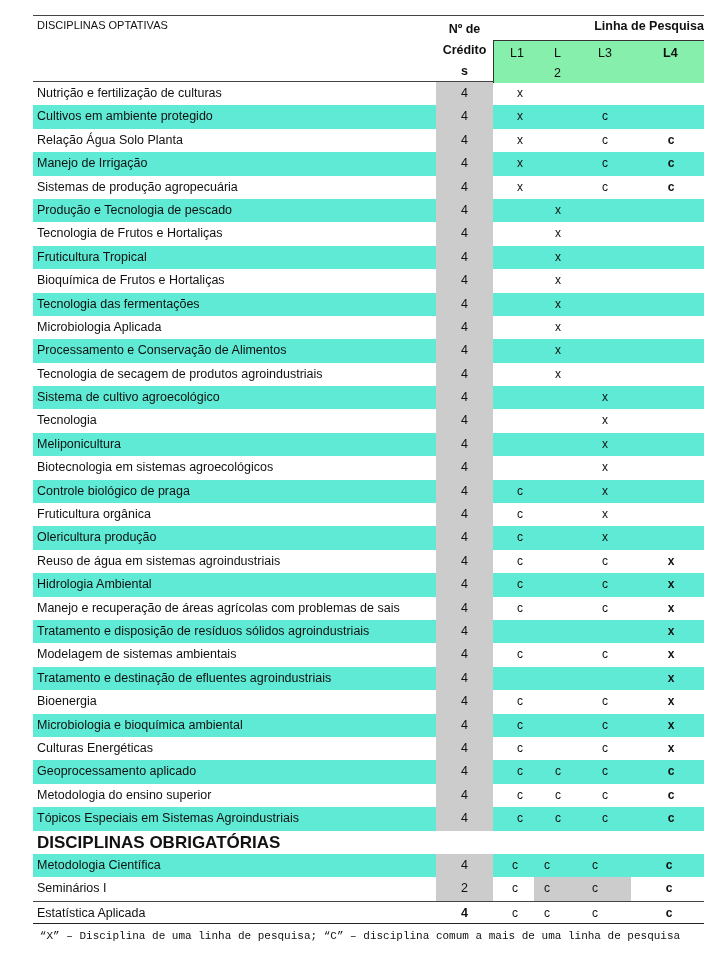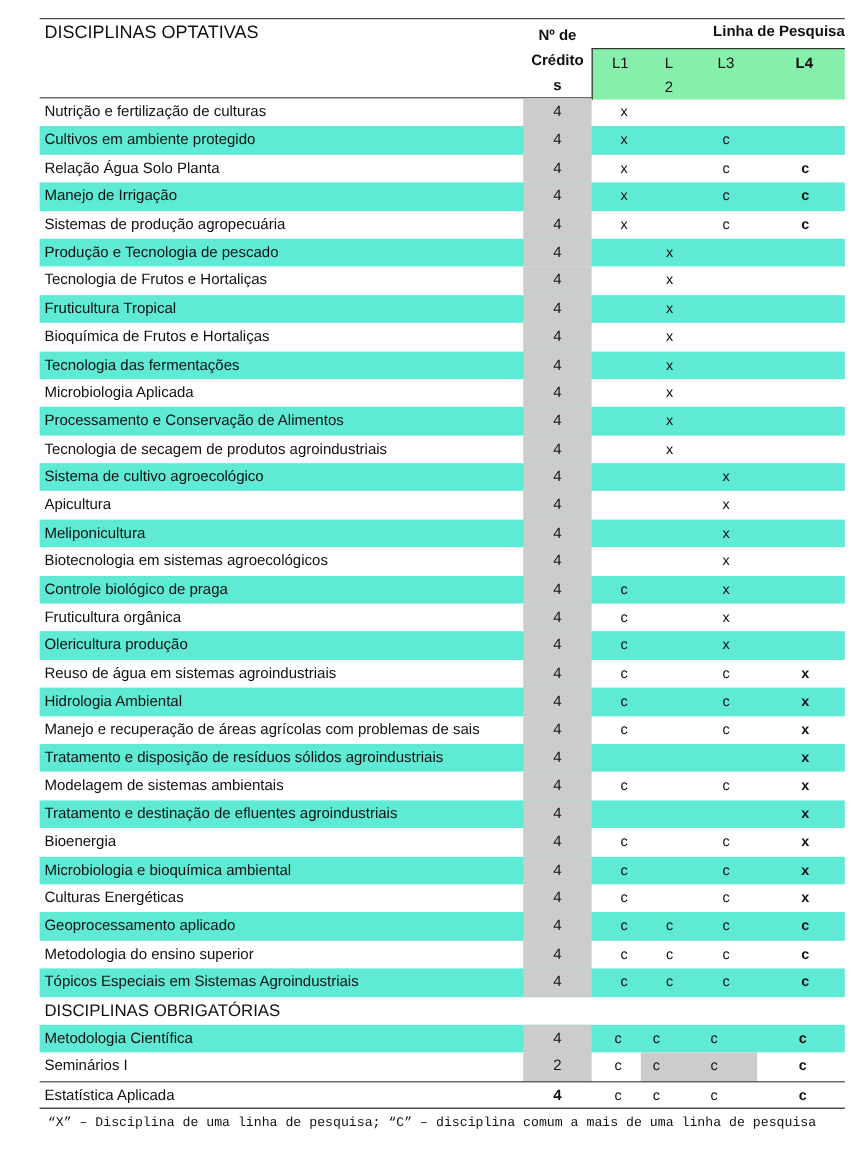--- a/index.html
+++ b/index.html
@@ -1,32 +1,32 @@
 <!DOCTYPE html>
 <html><head>
 <meta charset="utf-8">
 <style>
   html, body { margin: 0; padding: 0; background: #ffffff; }
   body { width: 720px; height: 960px; position: relative; overflow: hidden;
          font-family: "Liberation Sans", sans-serif; color: #111; }
   .tbl { position: absolute; left: 33px; top: 15px; width: 671px; }
   .hdr { position: relative; height: 67px; border-top: 1.5px solid #444; border-bottom: 1.5px solid #444; box-sizing: border-box; }
-  .hdr .title { position: absolute; left: 4px; top: 3px; font-size: 15px; }
+  .hdr .title { position: absolute; left: 4px; top: 3px; font-size: 11px; }
   .hdr .cred { position: absolute; left: 403px; width: 57px; top: 3px; text-align: center; font-size: 12.5px; font-weight: bold; line-height: 21px; }
   .hdr .lp { position: absolute; left: 460px; right: 0; top: 3px; text-align: right; font-size: 12.5px; font-weight: bold; }
   .hdr .lbox { position: absolute; left: 460px; right: 0; top: 24px; bottom: -1.5px; background: #86efac; border-top: 1.5px solid #333; border-left: 1.5px solid #333; box-sizing: border-box; }
   .hdr .lbox span { position: absolute; top: 2px; font-size: 12.5px; line-height: 20px; text-align: center; }
   .row { position: relative; height: 23.4px; line-height: 23.4px; font-size: 12.5px; }
   .row.shade { background: #5eead4; }
   .row .name { position: absolute; left: 4px; top: 0; white-space: nowrap; }
   .row .credit { position: absolute; left: 403px; width: 57px; top: 0; bottom: 0; text-align: center; background: #cccccc; }
   .row .mark { position: absolute; top: 0; width: 20px; text-align: center; font-size: 12px; }
   .row .mark.bold { font-weight: bold; }
   .c1 { left: 477px; } .c2 { left: 515px; } .c3 { left: 562px; } .c4 { left: 628px; }
-  .row.section .name { font-size: 14px; }
+  .row.section .name { font-size: 17px; font-weight: bold; }
   .row.req .c1 { left: 472px; } .row.req .c2 { left: 504px; } .row.req .c3 { left: 552px; } .row.req .c4 { left: 626px; }
   .semi .wcell { position: absolute; top: 0; bottom: 0; background: #fff; }
   .last { border-top: 1.5px solid #444; border-bottom: 1.5px solid #222; box-sizing: border-box; font-weight: normal; }
   .last .credit { background: transparent; font-weight: bold; }
   .foot { position: absolute; left: 0; width: 720px; top: 930px; text-align: center; font-size: 11px; font-family: Liberation Mono, monospace; }
 </style>
 </head>
 <body>
 
 <div class="tbl">
@@ -152,21 +152,21 @@
       </div>
       <div class="row shade">
         <span class="name">Sistema de cultivo agroecológico</span>
         <span class="credit">4</span>
         <span class="mark c1"></span>
         <span class="mark c2"></span>
         <span class="mark c3">x</span>
         <span class="mark c4 bold"></span>
       </div>
       <div class="row">
-        <span class="name">Apicultura</span>
+        <span class="name">Tecnologia</span>
         <span class="credit">4</span>
         <span class="mark c1"></span>
         <span class="mark c2"></span>
         <span class="mark c3">x</span>
         <span class="mark c4 bold"></span>
       </div>
       <div class="row shade">
         <span class="name">Meliponicultura</span>
         <span class="credit">4</span>
         <span class="mark c1"></span>

